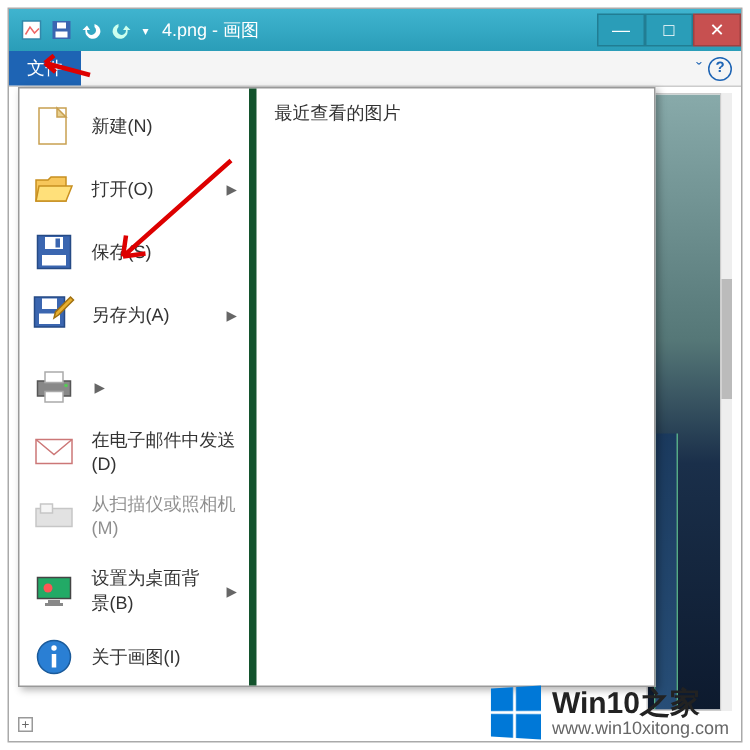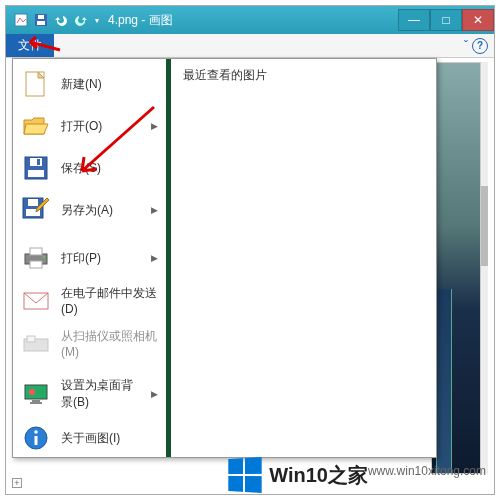--- a/index.html
+++ b/index.html
@@ -32,21 +32,21 @@
 .canvas-img{position:absolute;inset:0;background:linear-gradient(180deg,#8aa 0%,#577 40%,#1a2f4a 60%,#0d1a2e 100%)}
 .canvas-img::after{content:"";position:absolute;left:4px;top:55%;width:14px;bottom:0;background:linear-gradient(180deg,#1b3a5e,#274e77);border-left:1px solid #5a8;border-right:1px solid #5a8}
 .scrollbar{position:absolute;right:6px;top:56px;bottom:20px;width:7px;background:#eee}
 .scrollbar-thumb{position:absolute;left:0;right:0;top:30%;height:80px;background:#bbb}
 .arrow-red{position:absolute;pointer-events:none}
 .arrow1{left:22px;top:36px;width:40px;height:20px}
 .arrow2{left:72px;top:105px;width:85px;height:75px}
 .watermark{position:absolute;right:14px;bottom:8px;display:flex;align-items:center;gap:8px}
 .win-logo{width:34px;height:34px;display:grid;grid-template-columns:1fr 1fr;grid-template-rows:1fr 1fr;gap:2px;transform:perspective(60px) rotateY(-12deg)}
 .win-logo div{background:#0078d7}
-.wm-text{display:flex;flex-direction:row;line-height:1}
+.wm-text{display:flex;flex-direction:column;line-height:1}
 .wm-main{font-size:20px;font-weight:bold;color:#222}
 .wm-sub{font-size:12px;color:#666}
 .status{position:absolute;left:6px;bottom:6px;width:10px;height:10px;border:1px solid #999;display:flex;align-items:center;justify-content:center;font-size:9px;color:#666;background:#fff}
 </style>
 </head>
 <body>
 
 <div class="outer">
   <div class="titlebar">
     <div class="qat">
@@ -151,21 +151,20 @@
 
       <div class="menu-item">
         <div class="menu-icon">
           <svg width="28" height="24" viewBox="0 0 28 24">
               <rect x="3" y="8" width="22" height="10" fill="#888" stroke="#555"></rect>
               <rect x="8" y="2" width="12" height="7" fill="#fff" stroke="#aaa"></rect>
               <rect x="8" y="15" width="12" height="7" fill="#fff" stroke="#aaa"></rect>
               <circle cx="22" cy="11" r="1.2" fill="#5c5"></circle>
             </svg>
         </div>
-        <span class="menu-label">打印(P)</span>
         <span class="sub-arrow">▶</span>
       </div>
 
       <div class="menu-item">
         <div class="menu-icon">
           <svg width="28" height="20" viewBox="0 0 28 20">
               <rect x="2" y="2" width="24" height="16" fill="#fff" stroke="#c77"></rect>
               <path d="M2 2 L14 12 L26 2" fill="none" stroke="#c77"></path>
             </svg>
         </div>

